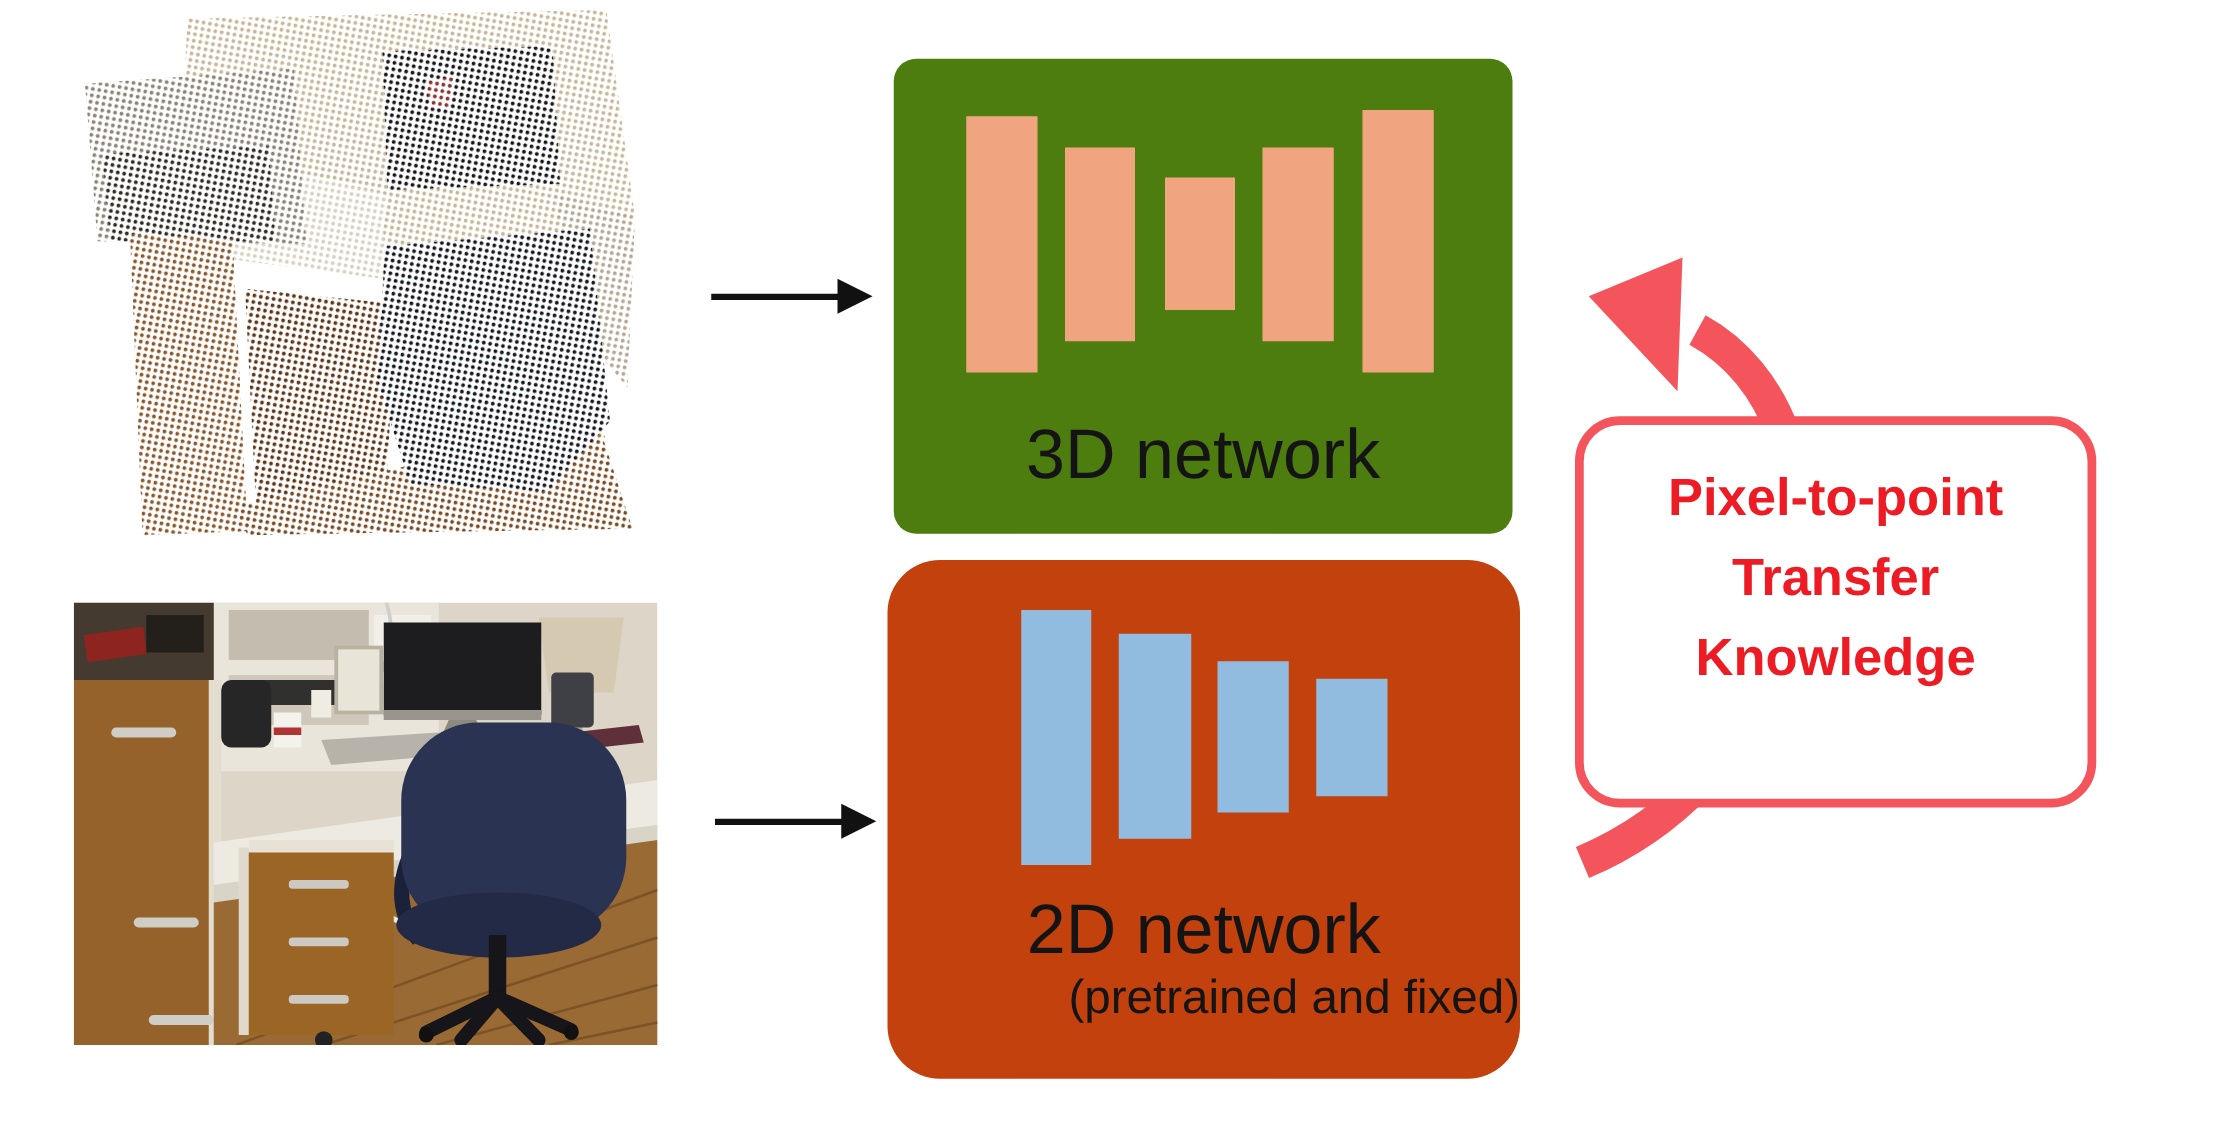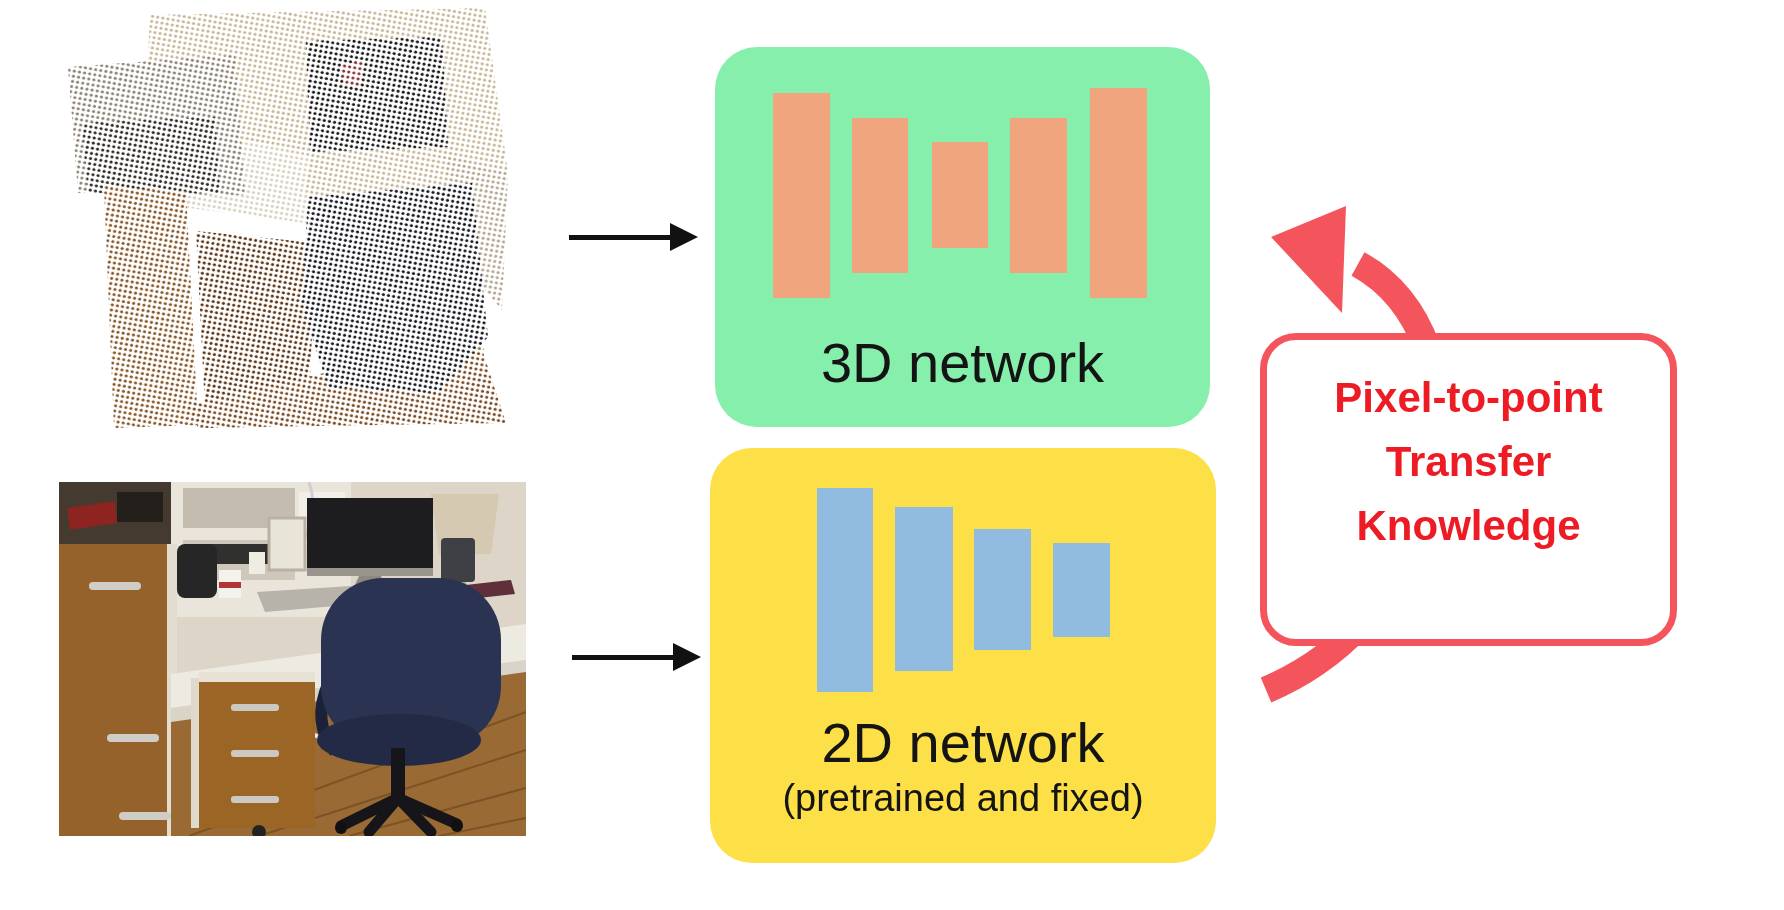--- a/index.html
+++ b/index.html
@@ -14,21 +14,21 @@
   .black-arrow{position:absolute;width:132px;height:28px;}
   .black-arrow .shaft{position:absolute;left:0;top:12px;width:103px;height:5px;background:#111;}
   .black-arrow .tip{position:absolute;left:101px;top:0;width:0;height:0;
     border-left:28px solid #111;border-top:14px solid transparent;border-bottom:14px solid transparent;}
 
   
   .netbox{position:absolute;border-radius:42px;}
   .netbox .bar{position:absolute;}
   .netbox .label{position:absolute;left:0;right:0;text-align:center;
     font-size:56px;line-height:58px;color:#141414;letter-spacing:0px;}
-  .netbox .sublabel{position:absolute;left:0;right:0;text-align:center;
+  .netbox .sublabel{position:absolute;left:0;right:0;text-align:right;
     font-size:38px;line-height:44px;color:#141414;}
   .box-3d{left:715px;top:47px;width:495px;height:380px;}
   .box-3d .label{top:287px;}
   .box-2d{left:710px;top:448px;width:506px;height:415px;}
   .box-2d .label{top:266px;}
   .box-2d .sublabel{top:328px;}
 
   
   .transfer-svg{position:absolute;left:1230px;top:180px;width:470px;height:550px;z-index:1;}
   .callout{
@@ -136,30 +136,30 @@
 
   <div class="black-arrow" style="left:569px;top:223px;">
     <span class="shaft" style="background: rgb(17, 17, 17);"></span>
     <span class="tip" style="border-left-color: rgb(17, 17, 17);"></span>
   </div>
   <div class="black-arrow" style="left:572px;top:643px;">
     <span class="shaft" style="background: rgb(17, 17, 17);"></span>
     <span class="tip" style="border-left-color: rgb(17, 17, 17);"></span>
   </div>
 
-  <div class="netbox box-3d" id="bars3d" style="background: #86efac;">
+  <div class="netbox box-3d" id="bars3d" style="background: #4d7c0f; border-radius: 18px;">
     <div class="label">3D network</div>
   <div class="bar" style="left: 58px; top: 46px; width: 57px; height: 205px; background: rgb(241, 165, 126);"></div>
       <div class="bar" style="left: 137px; top: 71px; width: 56px; height: 155px; background: rgb(241, 165, 126);"></div>
       <div class="bar" style="left: 217px; top: 95px; width: 56px; height: 106px; background: rgb(241, 165, 126);"></div>
       <div class="bar" style="left: 295px; top: 71px; width: 57px; height: 155px; background: rgb(241, 165, 126);"></div>
       <div class="bar" style="left: 375px; top: 41px; width: 57px; height: 210px; background: rgb(241, 165, 126);"></div>
     </div>
 
-  <div class="netbox box-2d" id="bars2d" style="background: #fde047;">
+  <div class="netbox box-2d" id="bars2d" style="background: #c2410c;">
     <div class="label">2D network</div>
     <div class="sublabel">(pretrained and fixed)</div>
   <div class="bar" style="left: 107px; top: 40px; width: 56px; height: 204px; background: rgb(146, 188, 223);"></div>
       <div class="bar" style="left: 185px; top: 59px; width: 58px; height: 164px; background: rgb(146, 188, 223);"></div>
       <div class="bar" style="left: 264px; top: 81px; width: 57px; height: 121px; background: rgb(146, 188, 223);"></div>
       <div class="bar" style="left: 343px; top: 95px; width: 57px; height: 94px; background: rgb(146, 188, 223);"></div>
     </div>
 
   <svg class="transfer-svg" viewBox="0 0 470 550">
     <path class="accent-stroke" d="M 36 510 C 95 485, 168 432, 205 310 C 225 200, 190 118, 128 84" fill="none" stroke="#f4555c" stroke-width="27" stroke-linecap="butt"></path>

